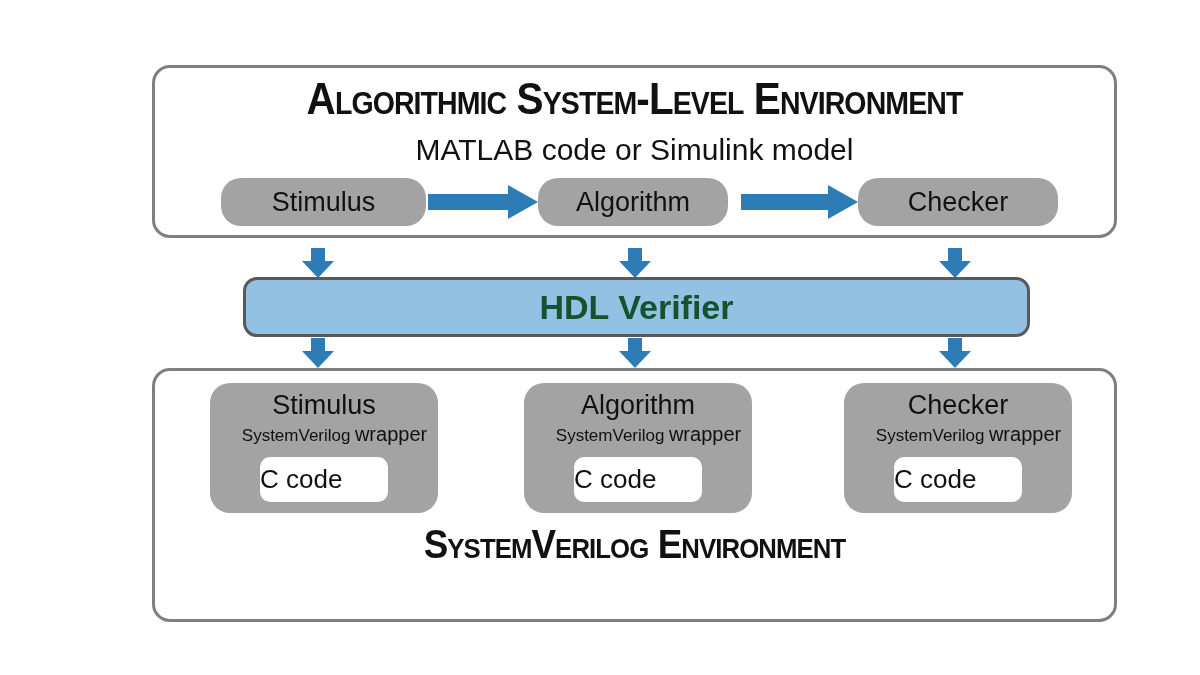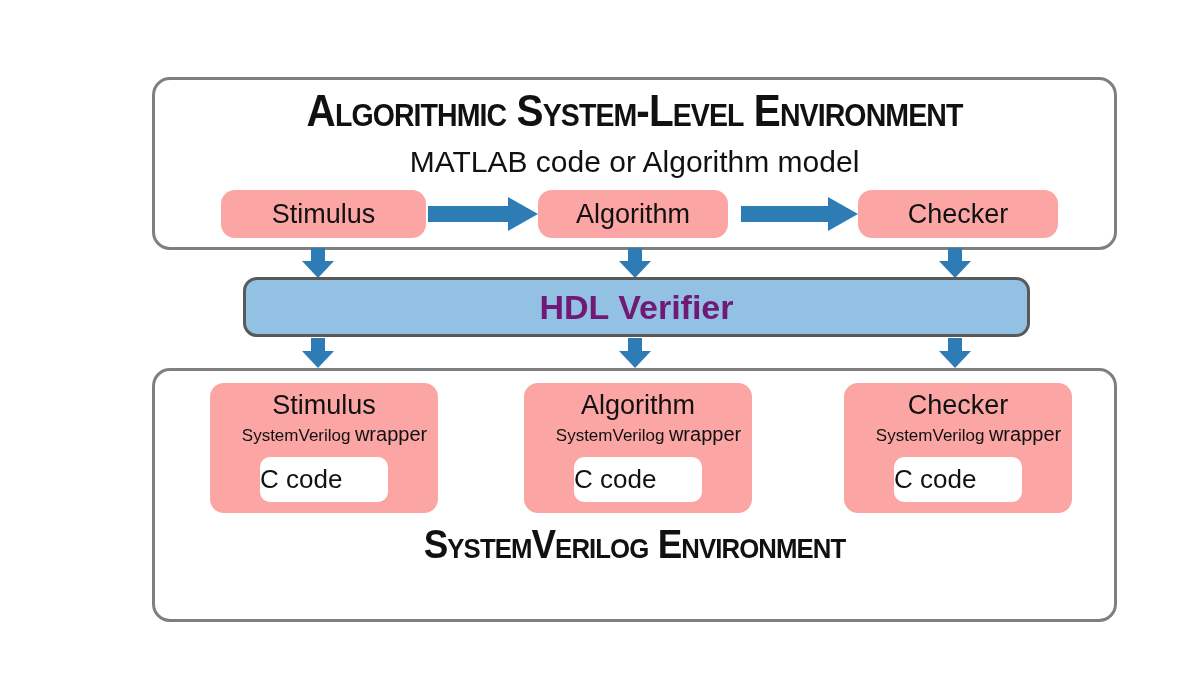--- a/index.html
+++ b/index.html
@@ -17,21 +17,21 @@
   }
 
   
   .panel {
     position: absolute;
     box-sizing: border-box;
     background: #ffffff;
     border: 3px solid #7f7f7f;
     border-radius: 18px;
   }
-  #top-panel    { left: 152px; top: 77px;  width: 965px; height: 173px; }
+  #top-panel    { left: 152px; top: 65px;  width: 965px; height: 173px; }
   #bottom-panel { left: 152px; top: 368px; width: 965px; height: 254px; }
 
   
   .caps-title {
     position: absolute;
     left: 0;
     width: 100%;
     text-align: center;
     font-weight: bold;
     font-variant: small-caps;
@@ -52,22 +52,22 @@
     color: #111111;
     white-space: nowrap;
   }
   #top-subtitle    { top: 64px;  font-size: 30px; line-height: 36px; }
   #bottom-subtitle { top: 207px; font-size: 31px; line-height: 40px; }
 
   
   .gray-block {
     position: absolute;
     box-sizing: border-box;
-    background: #fca5a5;
-    border-radius: 14px;
+    background: #a3a3a3;
+    border-radius: 20px;
     text-align: center;
     color: #111111;
   }
   .top-block { top: 110px; height: 48px; font-size: 27px; line-height: 48px; }
   #top-block-stimulus  { left: 66px;  width: 205px; }
   #top-block-algorithm { left: 383px; width: 190px; }
   #top-block-checker   { left: 703px; width: 200px; }
 
   .bottom-block { top: 12px; height: 130px; }
   #bottom-block-stimulus  { left: 55px;  width: 228px; }
@@ -109,21 +109,21 @@
     width: 787px;
     height: 60px;
     box-sizing: border-box;
     background: #92c1e4;
     border: 3px solid #595959;
     border-radius: 14px;
     text-align: center;
     font-size: 34px;
     font-weight: bold;
     line-height: 54px;
-    color: #701a75;
+    color: #14532d;
   }
 
   
   .h-arrow { position: absolute; top: 117px; height: 34px; }
   .h-arrow .shaft {
     position: absolute;
     left: 0;
     top: 9px;
     height: 16px;
     background: #2e7cb6;
@@ -169,21 +169,21 @@
   .v-col-2 { left: 619px; }
   .v-col-3 { left: 939px; }
 </style>
 </head>
 <body>
 
 <div id="canvas">
 
   <div id="top-panel" class="panel">
     <div id="top-title" class="caps-title">Algorithmic System-Level Environment</div>
-    <div id="top-subtitle" class="sub-title">MATLAB code or Algorithm model</div>
+    <div id="top-subtitle" class="sub-title">MATLAB code or Simulink model</div>
 
     <div id="top-block-stimulus" class="gray-block top-block">Stimulus</div>
 
     <div id="h-arrow-1" class="h-arrow">
       <div class="shaft"></div>
       <div class="head"></div>
     </div>
 
     <div id="top-block-algorithm" class="gray-block top-block">Algorithm</div>
 

